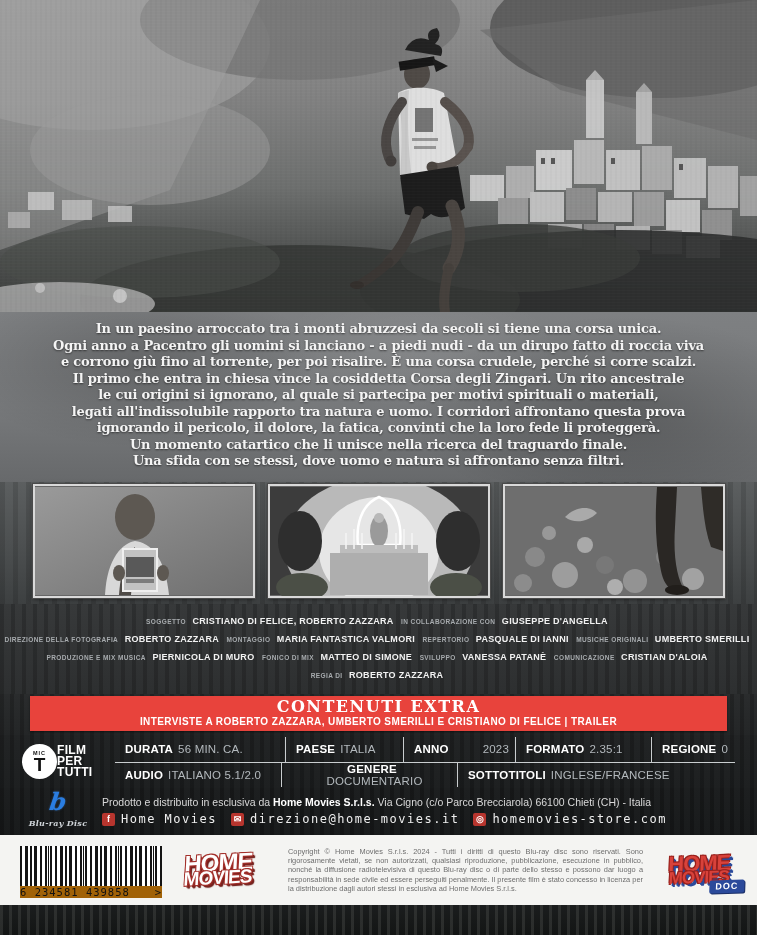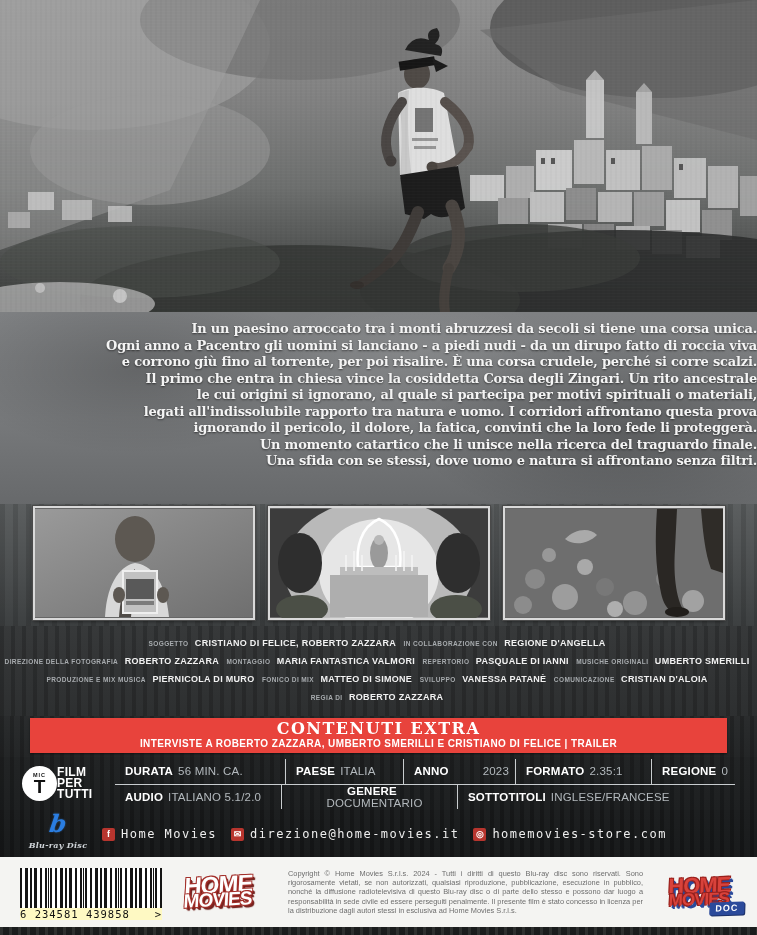--- a/index.html
+++ b/index.html
@@ -8,21 +8,21 @@
 
   
   .hero { position:relative; width:757px; height:312px; background:
       linear-gradient(180deg,#8f8f8f 0%, #828282 30%, #6d6f6e 60%, #4b4d4c 85%, #3a3c3b 100%); }
   .hero svg { display:block; width:757px; height:312px; }
   .grain { position:absolute; inset:0; pointer-events:none; opacity:.18; background:
       repeating-linear-gradient(0deg, rgba(255,255,255,.08) 0 1px, transparent 1px 3px),
       repeating-linear-gradient(90deg, rgba(0,0,0,.10) 0 2px, transparent 2px 5px); }
 
   
-  .synopsis { width:757px; height:192px; padding-top:9px; text-align:right; background:
+  .synopsis { width:757px; height:170px; padding-top:9px; text-align:center; background:
       radial-gradient(260px 120px at 18% 30%, rgba(0,0,0,.18), transparent 70%),
       radial-gradient(300px 140px at 82% 60%, rgba(0,0,0,.22), transparent 70%),
       radial-gradient(200px 90px at 55% 20%, rgba(255,255,255,.07), transparent 70%),
       linear-gradient(180deg,#7e8082 0%, #77797b 55%, #67696b 100%); }
   .syn-line { font-family:"DejaVu Serif", serif; font-weight:bold; font-size:13px;
       line-height:16.5px; color:#f4f4f4; letter-spacing:-.2px;
       text-shadow:0 1px 2px rgba(0,0,0,.55); white-space:nowrap; }
 
   
   .stills { width:757px; height:122px; display:flex; justify-content:center; gap:13px;
@@ -91,21 +91,21 @@
       font-family:"Liberation Sans", sans-serif; margin:0 6px 0 14px; letter-spacing:0; }
   .soc-icon.first { margin-left:0; }
 
   
   .footer-band { width:757px; height:70px; background:#f4f4f2; display:flex; align-items:center; padding:0 10px 0 20px; }
   .barcode-wrap { width:142px; flex:0 0 auto; padding-top:4px; }
   .barcode { height:40px; background:
       repeating-linear-gradient(90deg,#141414 0 2px, transparent 2px 5px),
       repeating-linear-gradient(90deg,#141414 0 1px, transparent 1px 7px), #fff; }
   .barcode-num { display:flex; justify-content:space-between; font-family:"DejaVu Sans Mono", monospace;
-      font-size:10.5px; color:#111; letter-spacing:1px; line-height:12px; background:#fef9c3; }
+      font-size:10.5px; color:#111; letter-spacing:1px; line-height:12px; background:#a16207; }
   .hm-logo { width:112px; flex:0 0 auto; text-align:center; transform:rotate(-3deg) skewX(-6deg); }
   .hm-word { display:block; font-weight:900; font-size:24px; line-height:19px; color:#fff; letter-spacing:-1px;
       text-shadow:-1px -1px 0 #a3302b, 1px -1px 0 #a3302b, -1px 1px 0 #a3302b, 1px 1px 0 #a3302b,
                   2px 2px 0 #7e221e, 3px 3px 1px #6b1a17; }
   .hm-word.movies { font-size:19px; margin-top:-4px; }
   .copyright { flex:1; max-width:366px; margin:0 8px 0 14px; font-size:7.4px; line-height:9.3px;
       color:#6d6d6d; text-align:justify; }
   .doc-logo { width:96px; flex:0 0 auto; text-align:center; transform:rotate(-2deg) skewX(-4deg); position:relative; }
   .doc-word { display:block; font-weight:900; font-size:22px; line-height:17px; color:#d8423b; letter-spacing:-1px;
       text-shadow:-1px -1px 0 #97201c, 1px -1px 0 #97201c, -1px 1px 0 #97201c,
@@ -287,21 +287,21 @@
         <path d="M60,30 C70,20 84,18 92,26 C84,34 70,38 60,30 Z" fill="#b9b9b9" opacity=".8"></path>
       </svg>
     </div>
   </div>
 
   <div class="credits">
     <div class="cr-line">
       <span class="cr-role">SOGGETTO</span>
       <span class="cr-name">CRISTIANO DI FELICE, ROBERTO ZAZZARA</span>
       <span class="cr-role">IN COLLABORAZIONE CON</span>
-      <span class="cr-name">REGIONE D'ANGELLA</span>
+      <span class="cr-name">GIUSEPPE D'ANGELLA</span>
     </div>
     <div class="cr-line">
       <span class="cr-role">DIREZIONE DELLA FOTOGRAFIA</span>
       <span class="cr-name">ROBERTO ZAZZARA</span>
       <span class="cr-role">MONTAGGIO</span>
       <span class="cr-name">MARIA FANTASTICA VALMORI</span>
       <span class="cr-role">REPERTORIO</span>
       <span class="cr-name">PASQUALE DI IANNI</span>
       <span class="cr-role">MUSICHE ORIGINALI</span>
       <span class="cr-name">UMBERTO SMERILLI</span>
@@ -380,20 +380,21 @@
       </div>
     </div>
   </div>
 
   <div class="dist">
     <div class="br-logo">
       <span class="br-swoosh">b</span>
       <span class="br-text">Blu-ray Disc</span>
     </div>
     <div class="dist-lines">
+      <div class="dist-line1"><span>Prodotto e distribuito in esclusiva da </span><b>Home Movies S.r.l.s.</b><span> Via Cigno (c/o Parco Brecciarola) 66100 Chieti (CH) - Italia</span></div>
       <div class="dist-line2">
         <span class="soc-icon first">f</span>
         <span>Home Movies</span>
         <span class="soc-icon">✉</span>
         <span>direzione@home-movies.it</span>
         <span class="soc-icon">◎</span>
         <span>homemovies-store.com</span>
       </div>
     </div>
   </div>

